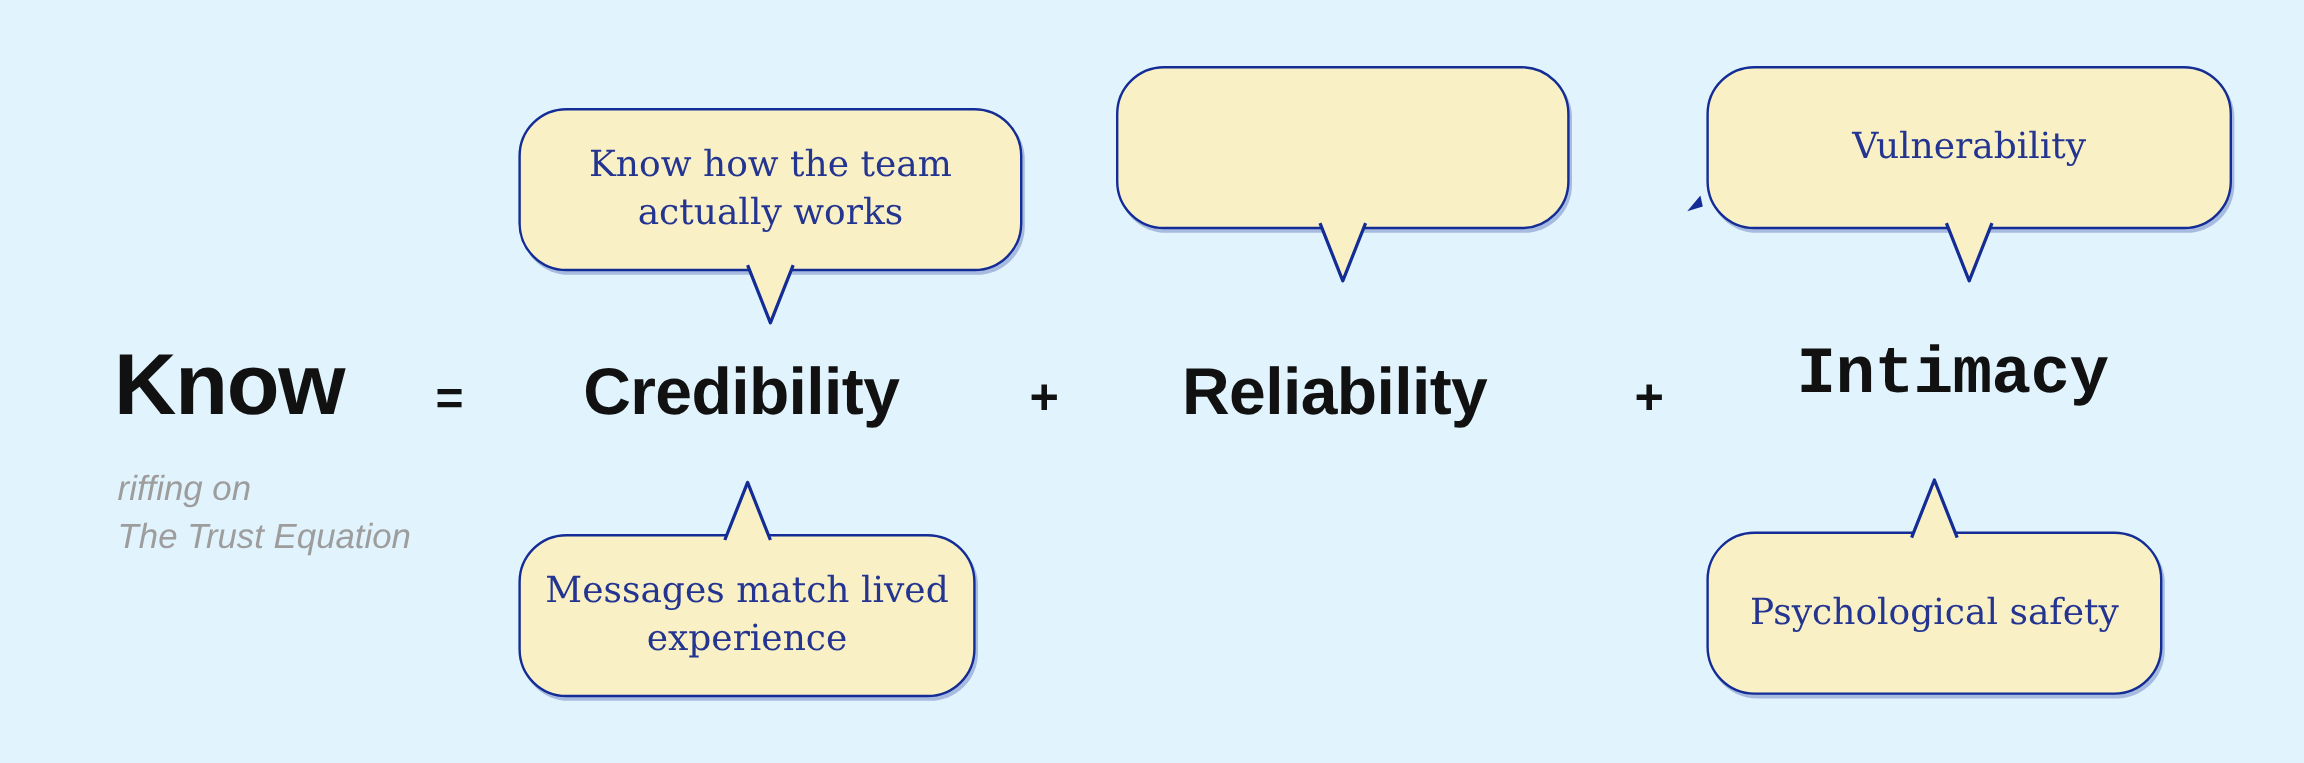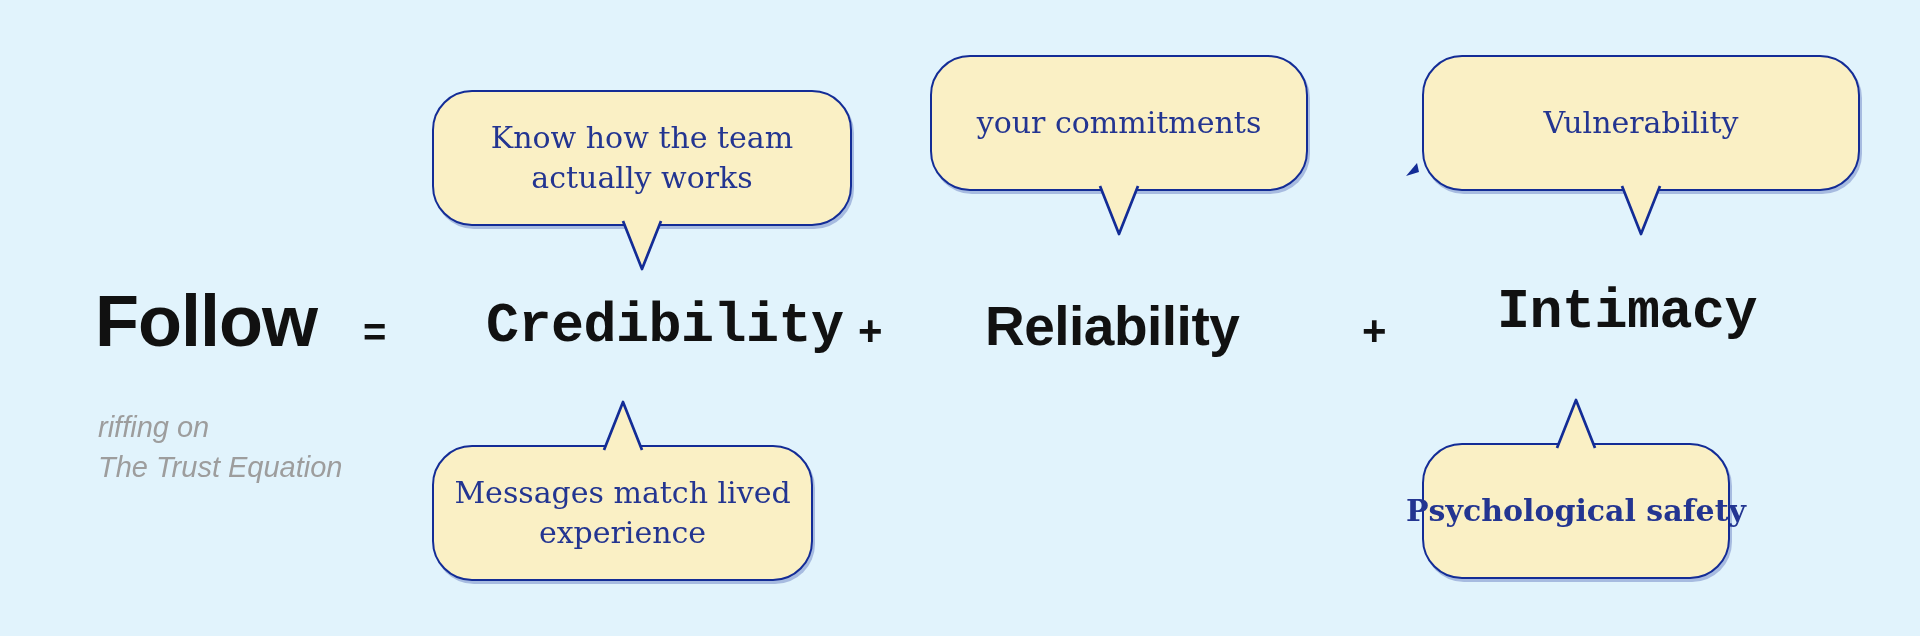--- a/index.html
+++ b/index.html
@@ -35,21 +35,21 @@
     font-family: "DejaVu Serif", "Liberation Serif", serif;
     font-size: 30px;
     line-height: 40px;
     box-shadow: 2px 3px 0 rgba(19, 44, 150, 0.28);
   }
   .bubble .line { display: block; white-space: nowrap; }
   .bubble-top-1 { left: 432px; top: 55px;  width: 420px; height: 136px; margin-top: 35px; }
   .bubble-top-2 { left: 930px; top: 55px;  width: 378px; height: 136px; }
   .bubble-top-3 { left: 1422px; top: 55px; width: 438px; height: 136px; }
   .bubble-bot-1 { left: 432px; top: 445px; width: 381px; height: 136px; }
-  .bubble-bot-2 { left: 1422px; top: 443px; width: 308px; height: 136px; font-weight: bold; }
+  .bubble-bot-2 { left: 1422px; top: 443px; width: 380px; height: 136px; }
   .tail {
     position: absolute;
     left: 50%;
     transform: translateX(-50%);
     width: 44px;
     height: 52px;
   }
   .tail.down { bottom: -48px; }
   .tail.up   { top: -48px; }
   .tail path {
@@ -61,71 +61,69 @@
   .eq {
     position: absolute;
     color: var(--equation-text);
     font-weight: bold;
     line-height: 1;
     letter-spacing: -0.5px;
     white-space: nowrap;
   }
   .eq-trust       { left: 95px;   top: 285px; font-size: 72px; letter-spacing: -1px; }
   .eq-equals      { left: 363px;  top: 312px; font-size: 40px; }
-  .eq-term-1      { left: 486px;  top: 299px; font-size: 55px; font-family: Liberation Mono, monospace; }
+  .eq-term-1      { left: 486px;  top: 299px; font-size: 55px; }
   .eq-plus-1      { left: 858px;  top: 310px; font-size: 42px; }
   .eq-term-2      { left: 985px;  top: 299px; font-size: 55px; }
   .eq-plus-2      { left: 1362px; top: 310px; font-size: 42px; }
   .eq-term-3      { left: 1497px; top: 285px; font-size: 55px; font-family: Liberation Mono, monospace; }
   .attribution {
     position: absolute;
     left: 98px;
     top: 388px;
     font-style: italic;
     color: var(--attribution-text);
     font-size: 29px;
     line-height: 40px;
     white-space: nowrap;
-    margin-top: 19px;
   }
   .stray-mark { position: absolute; left: 1406px; top: 163px; width: 14px; height: 14px; }
   .stray-mark path { fill: var(--bubble-border); }
 </style>
 </head>
 <body>
 
 <div class="canvas">
 
   <div class="bubble bubble-top-1">
     <span class="line">Know how the team</span>
     <span class="line">actually works</span>
     <svg class="tail down" viewBox="0 0 44 52">
       <path d="M3,1 L22,49 L41,1"></path>
     </svg>
   </div>
 
   <div class="bubble bubble-top-2">
-    <span class="line">your commitments</span>
     <svg class="tail down" viewBox="0 0 44 52">
       <path d="M3,1 L22,49 L41,1"></path>
     </svg>
   </div>
 
   <div class="bubble bubble-top-3">
     <span class="line">Vulnerability</span>
     <svg class="tail down" viewBox="0 0 44 52">
       <path d="M3,1 L22,49 L41,1"></path>
     </svg>
   </div>
 
   <svg class="stray-mark" viewBox="0 0 14 14">
     <path d="M0,13 L11,0 L13,9 Z"></path>
   </svg>
 
-  <span class="eq eq-trust">Follow</span>
+  <span class="eq eq-trust">Know</span>
   <span class="eq eq-equals">=</span>
   <span class="eq eq-term-1">Credibility</span>
   <span class="eq eq-plus-1">+</span>
   <span class="eq eq-term-2">Reliability</span>
   <span class="eq eq-plus-2">+</span>
   <span class="eq eq-term-3">Intimacy</span>
 
   <div class="attribution">
     <span class="line" style="display:block">riffing on</span>
     <span class="line" style="display:block">The Trust Equation</span>

